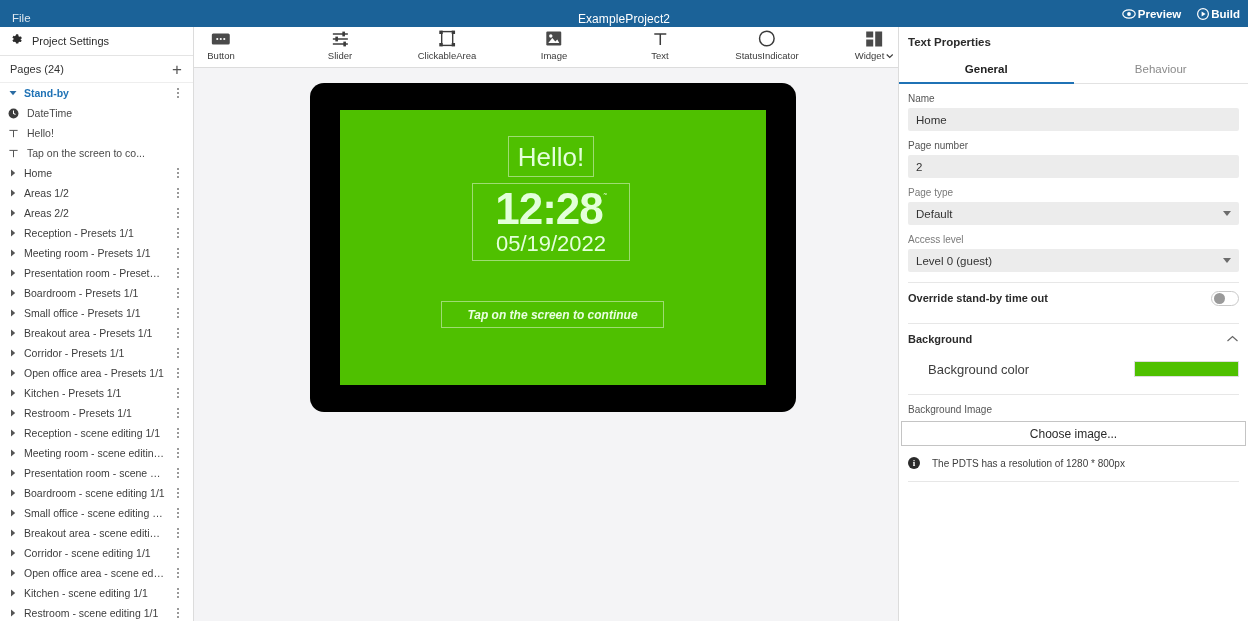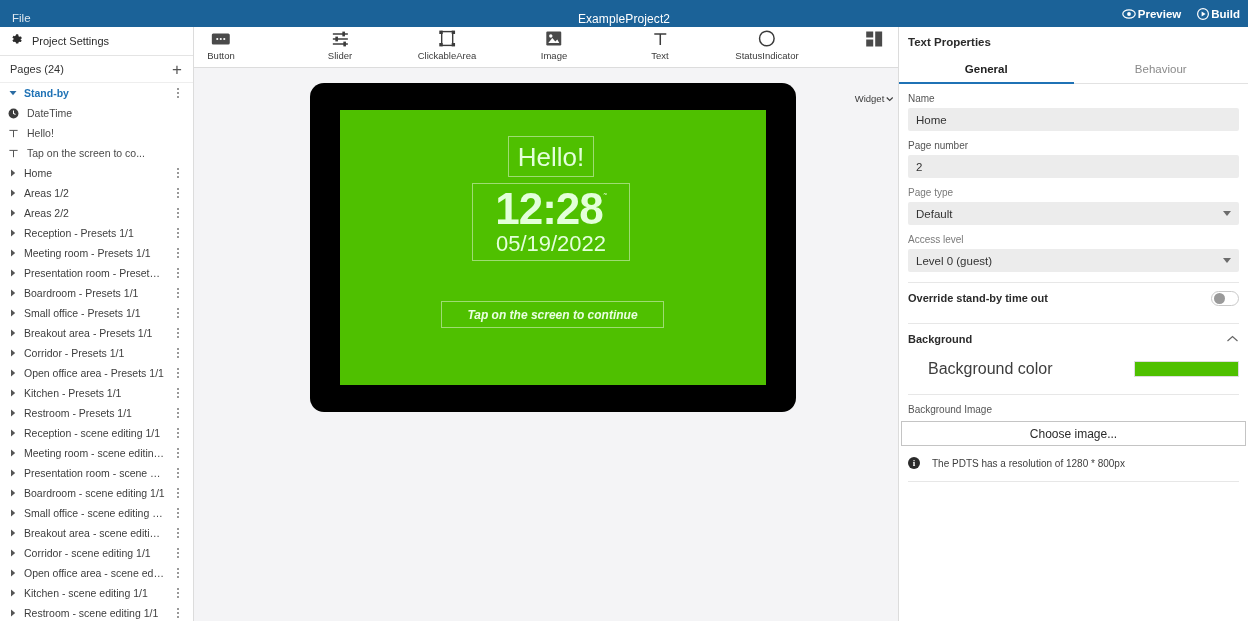--- a/index.html
+++ b/index.html
@@ -180,21 +180,21 @@
     padding: 0 8px; font-size: 11.5px; color: #333333; cursor: pointer;
   }
   .caret-down { width: 0; height: 0; border-left: 4px solid transparent;
     border-right: 4px solid transparent; border-top: 5px solid #6c6c6c; }
   .panel-divider { height: 1px; background: #e7e7e7; margin: 10px 9px 0; }
   .row-between {
     display: flex; align-items: center; justify-content: space-between;
     padding: 0 9px; height: 30px;
   }
   .row-label-bold { font-size: 11px; font-weight: bold; color: #2b2b2b; }
-  .row-label { font-size: 16px; color: #3d3d3d; padding-left: 20px; }
+  .row-label { font-size: 13px; color: #3d3d3d; padding-left: 20px; }
   .toggle {
     width: 28px; height: 15px; border-radius: 8px;
     background: #ffffff; border: 1px solid #c9c9c9;
     display: flex; align-items: center; cursor: pointer;
   }
   .toggle .knob { width: 11px; height: 11px; border-radius: 50%; background: #9a9a9a; margin-left: 2px; }
   .collapse-caret { font-size: 11px; color: #666; cursor: pointer; }
   #bg-color-swatch {
     width: 105px; height: 16px; border: 1px solid #dddddd; cursor: pointer;
   }
@@ -669,21 +669,21 @@
         <div class="tool-label">StatusIndicator</div>
       </div>
       <div class="tool-item" style="left: 680px;">
         <div class="tool-icon">
           <svg width="17" height="16" viewBox="0 0 17 16">
             <rect x="0.5" y="0.5" width="7" height="6" fill="#4a4a4a"></rect>
             <rect x="9.5" y="0.5" width="7" height="15" fill="#4a4a4a"></rect>
             <rect x="0.5" y="8.5" width="7" height="7" fill="#4a4a4a"></rect>
           </svg>
         </div>
-        <div class="tool-label" style="display: flex; align-items: flex-end; margin-top: 43px;">
+        <div class="tool-label" style="display: flex; align-items: flex-end;">
           <span>Widget</span>
           <span><svg width="8" height="6" viewBox="0 0 8 6" style="margin-left:1px">
               <polyline points="1,1.5 4,4.5 7,1.5" fill="none" stroke="#3b3b3b" stroke-width="1.1"></polyline>
             </svg></span>
         </div>
       </div>
     </div>
 
   <div id="device-frame">
     <div id="device-screen" style="background: rgb(79, 192, 0);">

